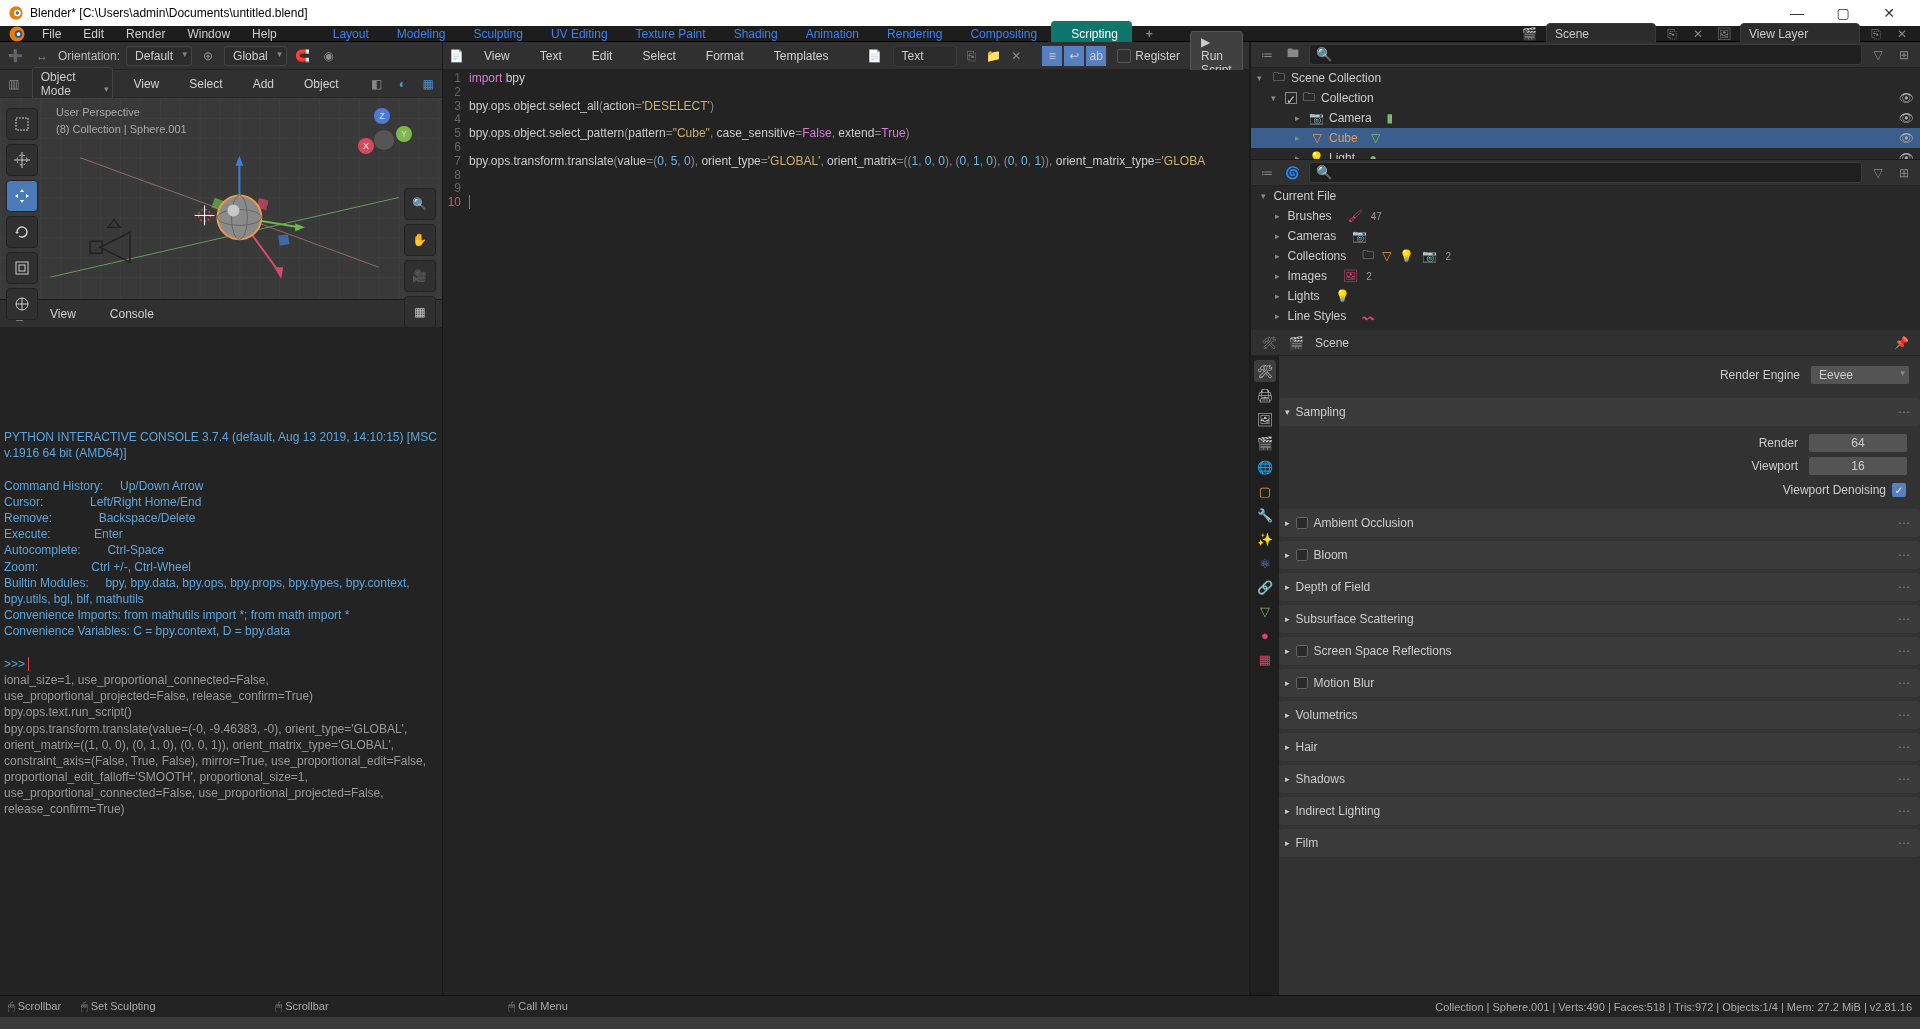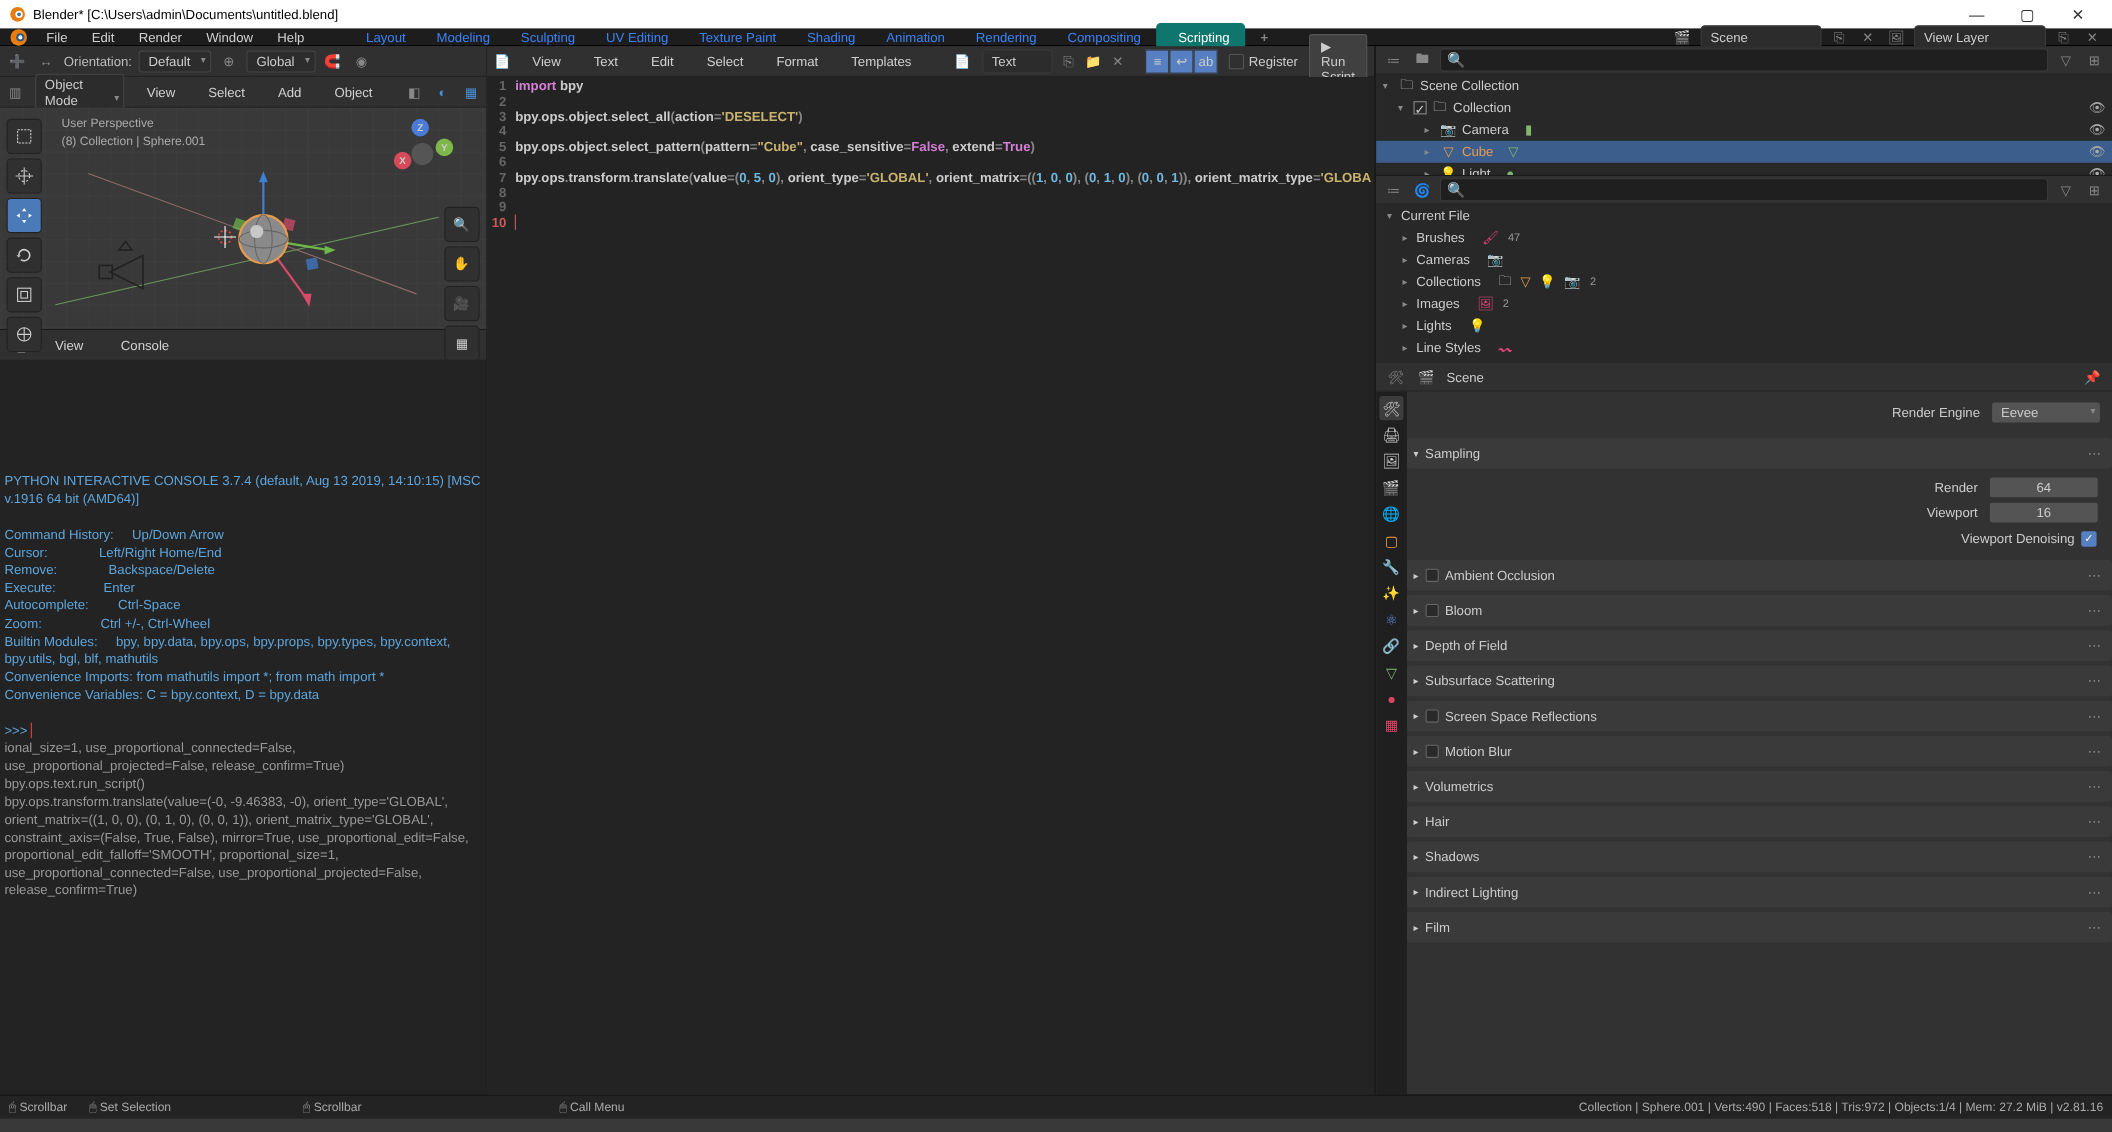--- a/index.html
+++ b/index.html
@@ -52,21 +52,21 @@
 .console .info{color:#999;}
 .console .prompt{color:#5da5dc;}
 
 
 .editor{display:flex;flex-direction:column;border-right:1px solid #1a1a1a;}
 .edheader{height:28px;background:#303030;display:flex;align-items:center;padding:0 6px;gap:10px;border-bottom:1px solid #222;}
 .edheader .spacer{flex:1;}
 .runbtn{background:#404040;border:1px solid #555;border-radius:3px;padding:3px 10px;}
 .edheader .togglegrp{display:flex;}
 .togglegrp .tg{width:22px;height:22px;background:#5680c2;border:1px solid #333;display:flex;align-items:center;justify-content:center;}
-.edbody{flex:1;background:#232323;font-family:"Consolas",monospace;font-size:12px;display:flex;position:relative;font-weight:bold;}
+.edbody{flex:1;background:#232323;font-family:"Consolas",monospace;font-size:12px;display:flex;position:relative;}
 .gutter{width:22px;text-align:right;padding:2px 4px;color:#666;line-height:1.15;}
 .code{flex:1;padding:2px 4px;line-height:1.15;white-space:pre;color:#ccc;}
 .kw{color:#d47fd4;}
 .str{color:#c9b26e;}
 .num{color:#6fb8e0;}
 .bool{color:#d47fd4;}
 .punct{color:#888;}
 .edfooter{height:24px;background:#303030;color:#bbb;padding:4px 10px;border-top:1px solid #222;}
 
 
@@ -610,21 +610,21 @@
                 <span class="iconbtn">⋯</span>
               </div>
           </div>
         </div>
       </div>
     </div>
   </div>
 
   <div class="status">
     <span>🖱 <span>Scrollbar</span></span>
-    <span>🖱 <span>Set Selection</span></span>
+    <span>🖱 <span>Set Sculpting</span></span>
     <span style="width:80px;"></span>
     <span>🖱 <span>Scrollbar</span></span>
     <span style="width:140px;"></span>
     <span>🖱 <span>Call Menu</span></span>
     <div class="spacer"></div>
     <span>Collection | Sphere.001 | Verts:490 | Faces:518 | Tris:972 | Objects:1/4 | Mem: 27.2 MiB | v2.81.16</span>
   </div>
 
 </div>
 

